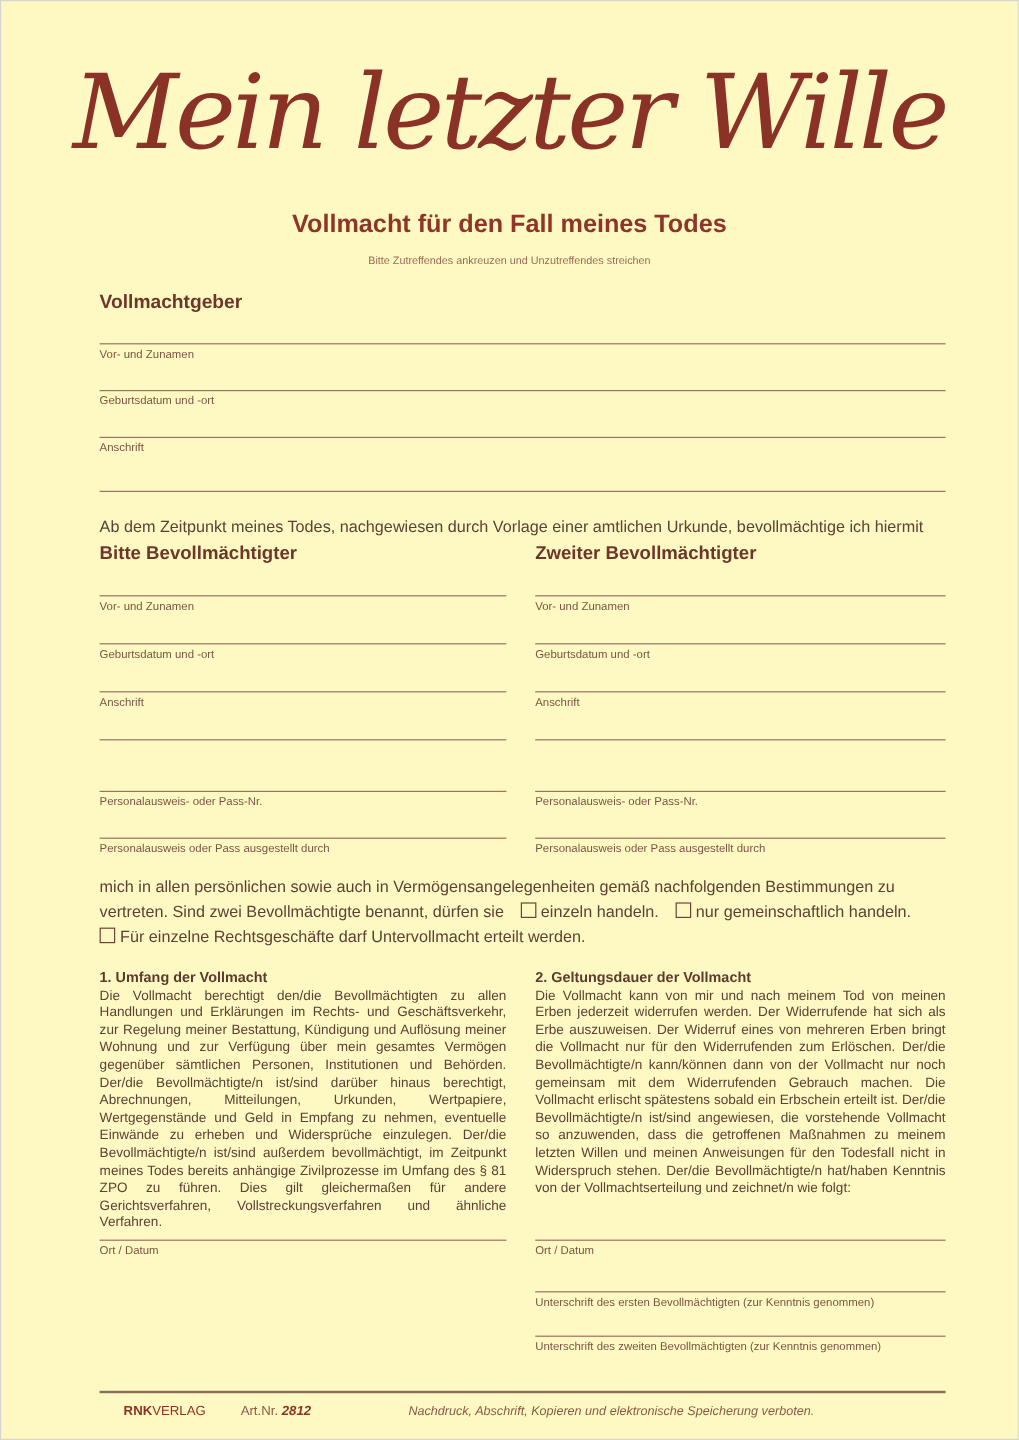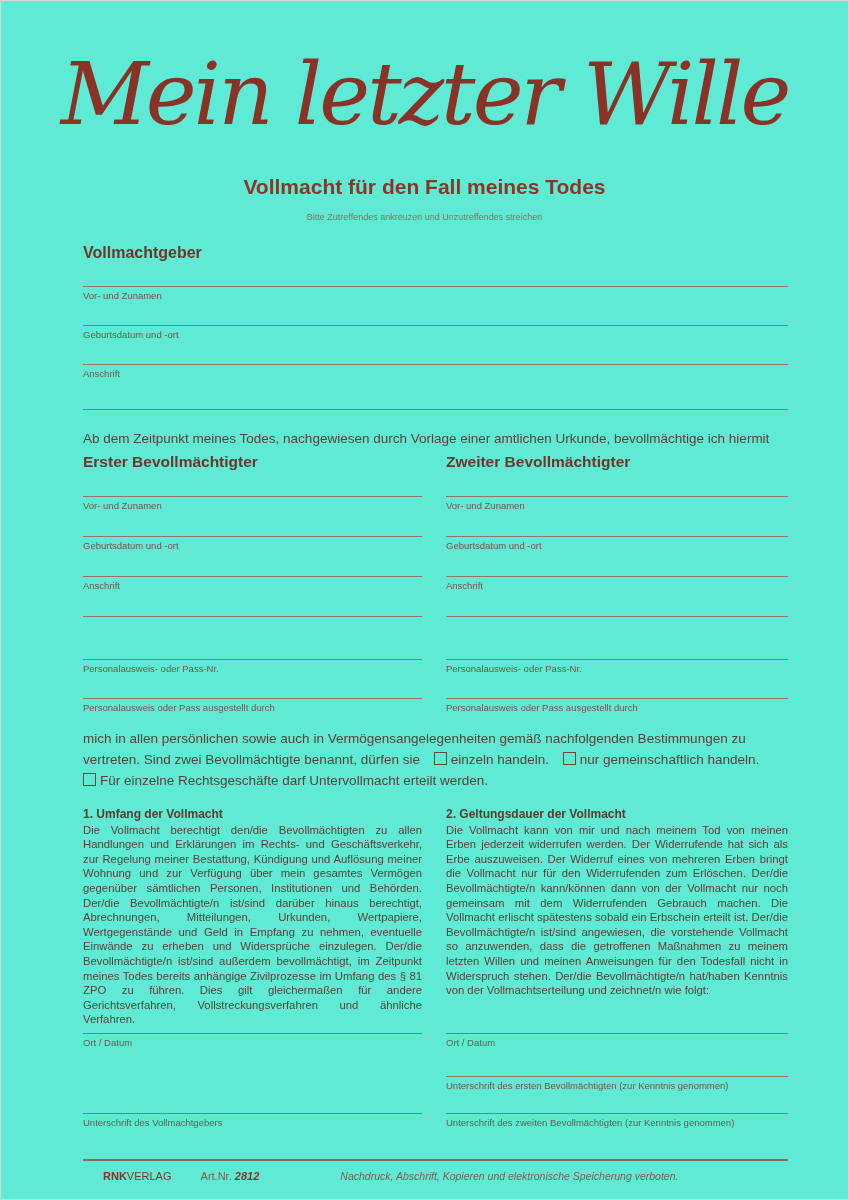--- a/index.html
+++ b/index.html
@@ -1,19 +1,19 @@
 <!DOCTYPE html>
 <html lang="de"><head>
 <meta charset="utf-8">
 <style>
   html,body{margin:0;padding:0;background:#ffffff;}
   .page{
     position:relative;
     width:849px;height:1200px;
-    background:#5eead4;
+    background:#fef9c3;
     border:1px solid #d8d4d0;
     box-sizing:border-box;
     font-family:"Liberation Sans", sans-serif;
     color:#5d4134;
     overflow:hidden;
   }
   
   .title-script{
     position:absolute;top:28px;left:0;right:0;
     text-align:center;
@@ -113,21 +113,21 @@
   <div class="hint">Bitte Zutreffendes ankreuzen und Unzutreffendes streichen</div>
 
   <div class="sec-heading" style="top:243px;left:82px;">Vollmachtgeber</div>
   <div class="field w-full" style="top:285px;"><span>Vor- und Zunamen</span></div>
   <div class="field w-full" style="top:324px;"><span>Geburtsdatum und -ort</span></div>
   <div class="field w-full" style="top:363px;"><span>Anschrift</span></div>
   <div class="field w-full" style="top:408px;"></div>
 
   <div class="para" style="top:428px;left:82px;width:712px;">Ab dem Zeitpunkt meines Todes, nachgewiesen durch Vorlage einer amtlichen Urkunde, bevollmächtige ich hiermit</div>
 
-  <div class="col-head" style="top:452px;left:82px;">Erster Bevollmächtigter</div>
+  <div class="col-head" style="top:452px;left:82px;">Bitte Bevollmächtigter</div>
   <div class="col-head" style="top:452px;left:445px;">Zweiter Bevollmächtigter</div>
 
   <div class="field w-left" style="top:495px;"><span>Vor- und Zunamen</span></div>
   <div class="field w-left" style="top:535px;"><span>Geburtsdatum und -ort</span></div>
   <div class="field w-left" style="top:575px;"><span>Anschrift</span></div>
   <div class="field w-left" style="top:615px;"></div>
   <div class="field w-left" style="top:658px;"><span>Personalausweis- oder Pass-Nr.</span></div>
   <div class="field w-left" style="top:697px;"><span>Personalausweis oder Pass ausgestellt durch</span></div>
 
   <div class="field w-right" style="top:495px;"><span>Vor- und Zunamen</span></div>
@@ -149,21 +149,20 @@
   <div class="legal" style="left:82px;width:339px;">
     <h4>1. Umfang der Vollmacht</h4>
     <p>Die Vollmacht berechtigt den/die Bevollmächtigten zu allen Handlungen und Erklärungen im Rechts- und Geschäftsverkehr, zur Regelung meiner Bestattung, Kündigung und Auflösung meiner Wohnung und zur Verfügung über mein gesamtes Vermögen gegenüber sämtlichen Personen, Institutionen und Behörden. Der/die Bevollmächtigte/n ist/sind darüber hinaus berechtigt, Abrechnungen, Mitteilungen, Urkunden, Wertpapiere, Wertgegenstände und Geld in Empfang zu nehmen, eventuelle Einwände zu erheben und Widersprüche einzulegen. Der/die Bevollmächtigte/n ist/sind außerdem bevollmächtigt, im Zeitpunkt meines Todes bereits anhängige Zivilprozesse im Umfang des § 81 ZPO zu führen. Dies gilt gleichermaßen für andere Gerichtsverfahren, Vollstreckungsverfahren und ähnliche Verfahren.</p>
   </div>
   <div class="legal" style="left:445px;width:342px;">
     <h4>2. Geltungsdauer der Vollmacht</h4>
     <p>Die Vollmacht kann von mir und nach meinem Tod von meinen Erben jederzeit widerrufen werden. Der Widerrufende hat sich als Erbe auszuweisen. Der Widerruf eines von mehreren Erben bringt die Vollmacht nur für den Widerrufenden zum Erlöschen. Der/die Bevollmächtigte/n kann/können dann von der Vollmacht nur noch gemeinsam mit dem Widerrufenden Gebrauch machen. Die Vollmacht erlischt spätestens sobald ein Erbschein erteilt ist. Der/die Bevollmächtigte/n ist/sind angewiesen, die vorstehende Vollmacht so anzuwenden, dass die getroffenen Maßnahmen zu meinem letzten Willen und meinen Anweisungen für den Todesfall nicht in Widerspruch stehen. Der/die Bevollmächtigte/n hat/haben Kenntnis von der Vollmachtserteilung und zeichnet/n wie folgt:</p>
   </div>
 
   <div class="field w-left" style="top:1032px;"><span>Ort / Datum</span></div>
-  <div class="field w-left" style="top:1112px;"><span>Unterschrift des Vollmachtgebers</span></div>
 
   <div class="field w-right" style="top:1032px;"><span>Ort / Datum</span></div>
   <div class="field w-right" style="top:1075px;"><span>Unterschrift des ersten Bevollmächtigten (zur Kenntnis genommen)</span></div>
   <div class="field w-right" style="top:1112px;"><span>Unterschrift des zweiten Bevollmächtigten (zur Kenntnis genommen)</span></div>
 
   <div class="footer-rule"></div>
   <div class="footer">
     <span><span class="brand-bold">RNK</span><span>VERLAG</span></span>
     <span class="art"><span>Art.Nr.</span> <span class="art-no">2812</span></span>
     <span class="notice">Nachdruck, Abschrift, Kopieren und elektronische Speicherung verboten.</span>

